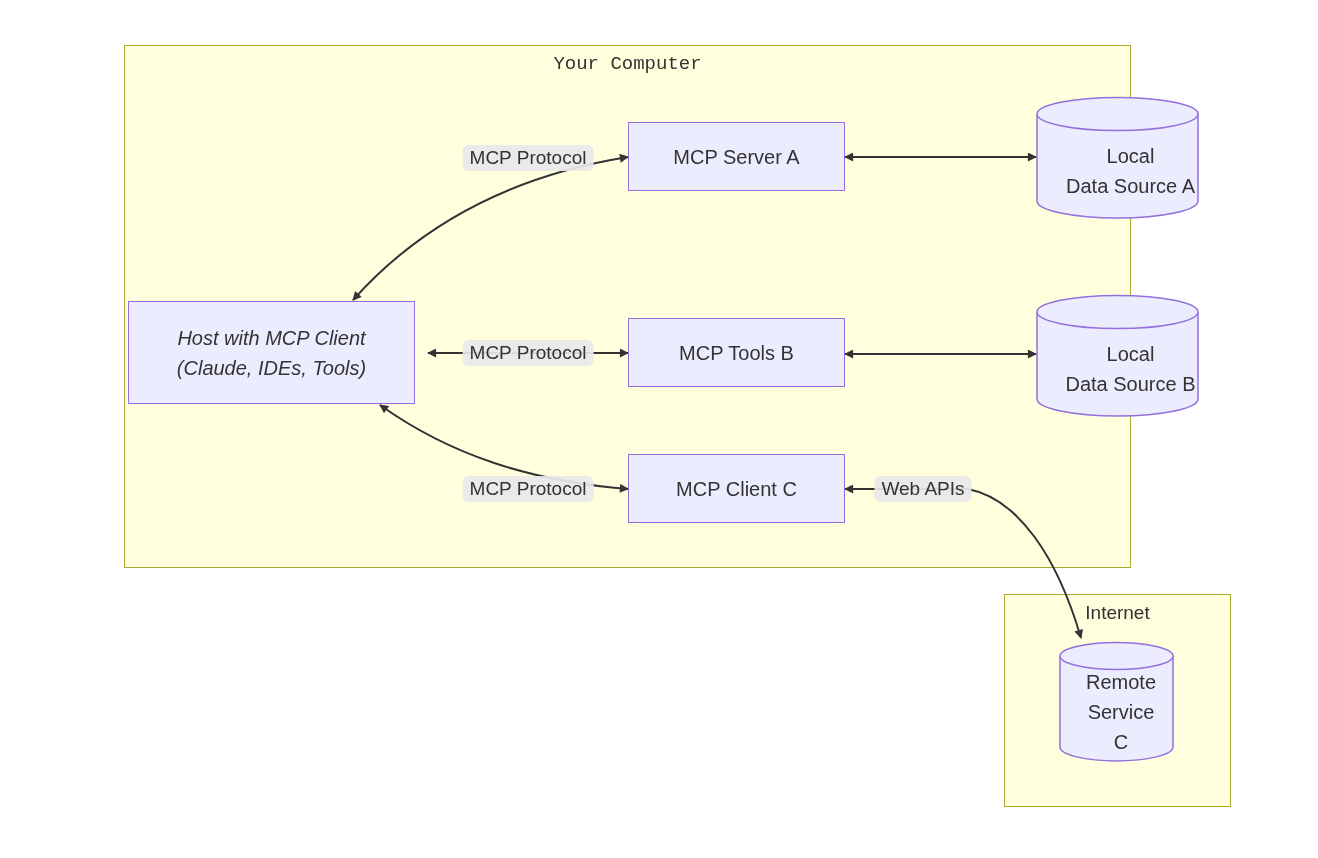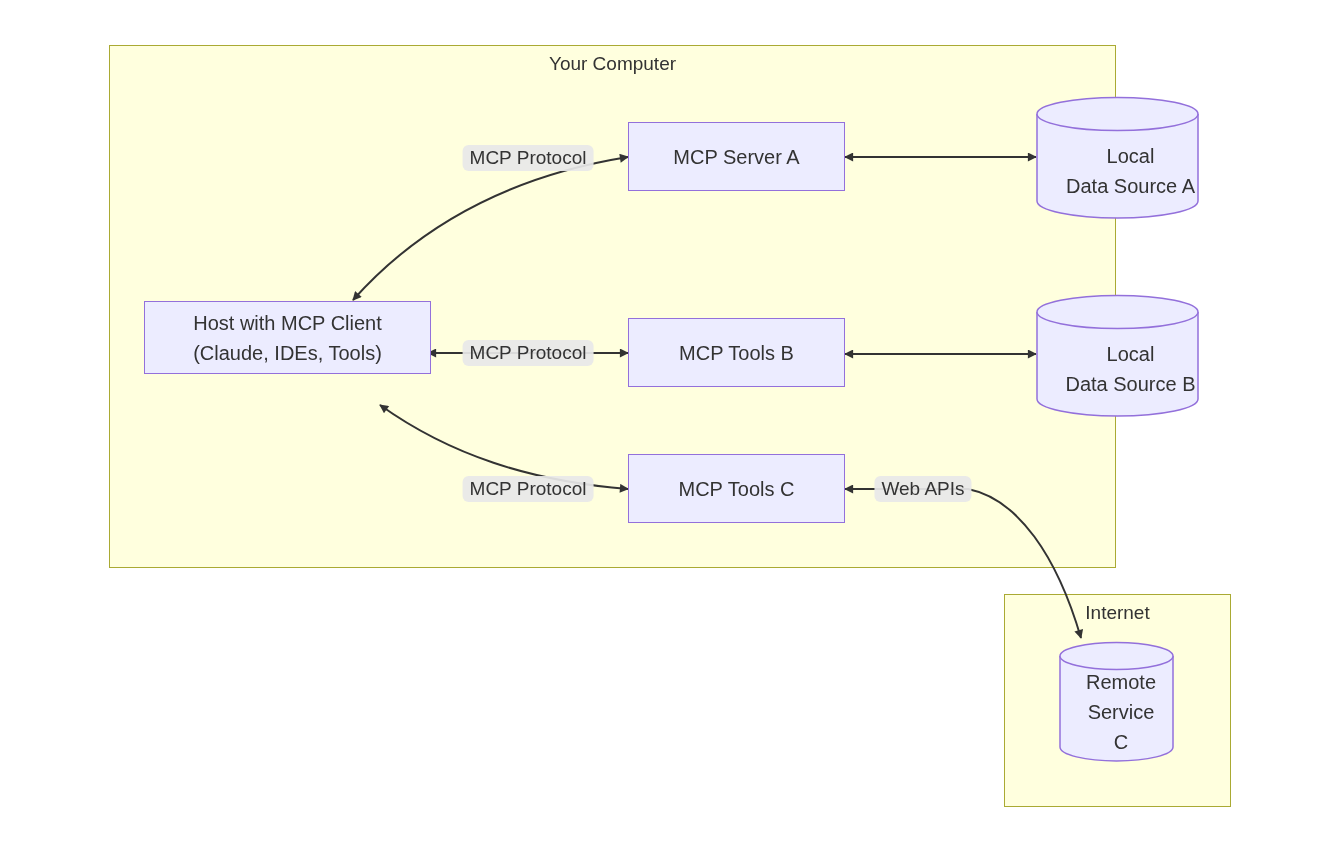--- a/index.html
+++ b/index.html
@@ -63,21 +63,21 @@
     white-space:nowrap;
     color:var(--text);
     border-radius:6px;
   }
 </style>
 </head>
 <body>
 
 <div class="canvas">
 
-  <div class="cluster" style="left:109px;top:45px;width:1007px;height:523px;">
+  <div class="cluster" style="left:124px;top:45px;width:1007px;height:523px;font-family:Liberation Mono, monospace;">
     <div class="cluster-title">Your Computer</div>
   </div>
 
   <div class="cluster" style="left:1004px;top:594px;width:227px;height:213px;">
     <div class="cluster-title">Internet</div>
   </div>
 
   <svg class="edges" xmlns="http://www.w3.org/2000/svg">
     <defs>
       <marker id="arrow" viewBox="0 0 10 10" refX="9" refY="5" markerWidth="11" markerHeight="9" markerUnits="userSpaceOnUse" orient="auto-start-reverse">
@@ -87,35 +87,35 @@
     <g style="stroke:var(--edge);stroke-width:2;fill:none;">
       <path d="M 353 300 C 420 225 510 176 628 157" marker-start="url(#arrow)" marker-end="url(#arrow)"></path>
       <path d="M 428 353 L 628 353" marker-start="url(#arrow)" marker-end="url(#arrow)"></path>
       <path d="M 380 405 C 450 455 530 481 628 489" marker-start="url(#arrow)" marker-end="url(#arrow)"></path>
       <path d="M 845 157 L 1036 157" marker-start="url(#arrow)" marker-end="url(#arrow)"></path>
       <path d="M 845 354 L 1036 354" marker-start="url(#arrow)" marker-end="url(#arrow)"></path>
       <path d="M 845 489 L 968 489 C 1018 499 1057 556 1081 638" marker-start="url(#arrow)" marker-end="url(#arrow)"></path>
     </g>
   </svg>
 
-  <div class="node rect-node" style="left:144px;top:301px;width:287px;height:73px;">
+  <div class="node rect-node" style="left:128px;top:301px;width:287px;height:103px;font-style:italic;">
     <div>Host with MCP Client</div>
     <div>(Claude, IDEs, Tools)</div>
   </div>
 
   <div class="node rect-node" style="left:628px;top:122px;width:217px;height:69px;">
     <div>MCP Server A</div>
   </div>
 
   <div class="node rect-node" style="left:628px;top:318px;width:217px;height:69px;">
     <div>MCP Tools B</div>
   </div>
 
   <div class="node rect-node" style="left:628px;top:454px;width:217px;height:69px;">
-    <div>MCP Tools C</div>
+    <div>MCP Client C</div>
   </div>
 
   <div class="node cyl-node" style="left:1036px;top:96px;width:163px;height:123px;">
     <svg width="163" height="123">
       <path d="M 1 18 L 1 105 A 80.5 17 0 0 0 162 105 L 162 18" style="fill:var(--node-fill);stroke:var(--node-border);stroke-width:1.5"></path>
       <ellipse cx="81.5" cy="18" rx="80.5" ry="16.5" style="fill:var(--node-fill);stroke:var(--node-border);stroke-width:1.5"></ellipse>
     </svg>
     <div class="cyl-text">
       <div>Local</div>
       <div>Data Source A</div>

